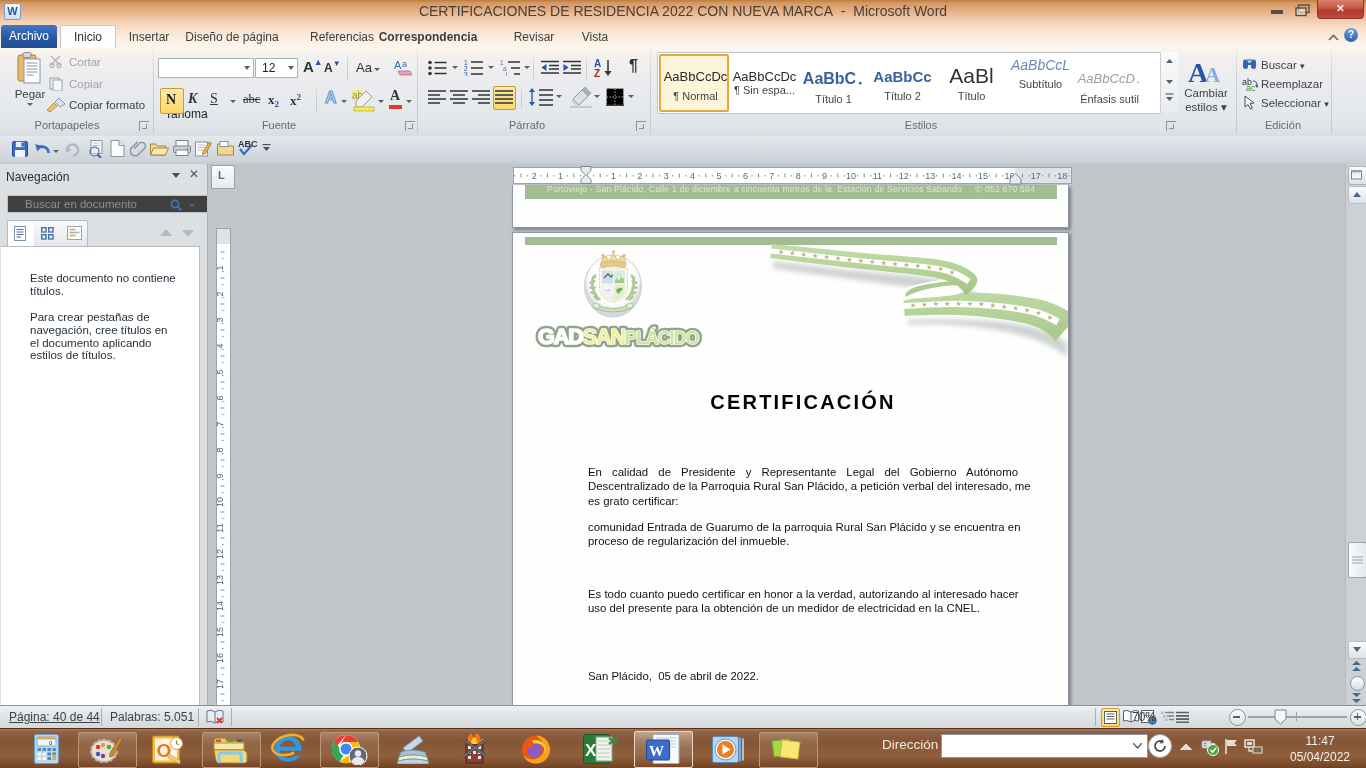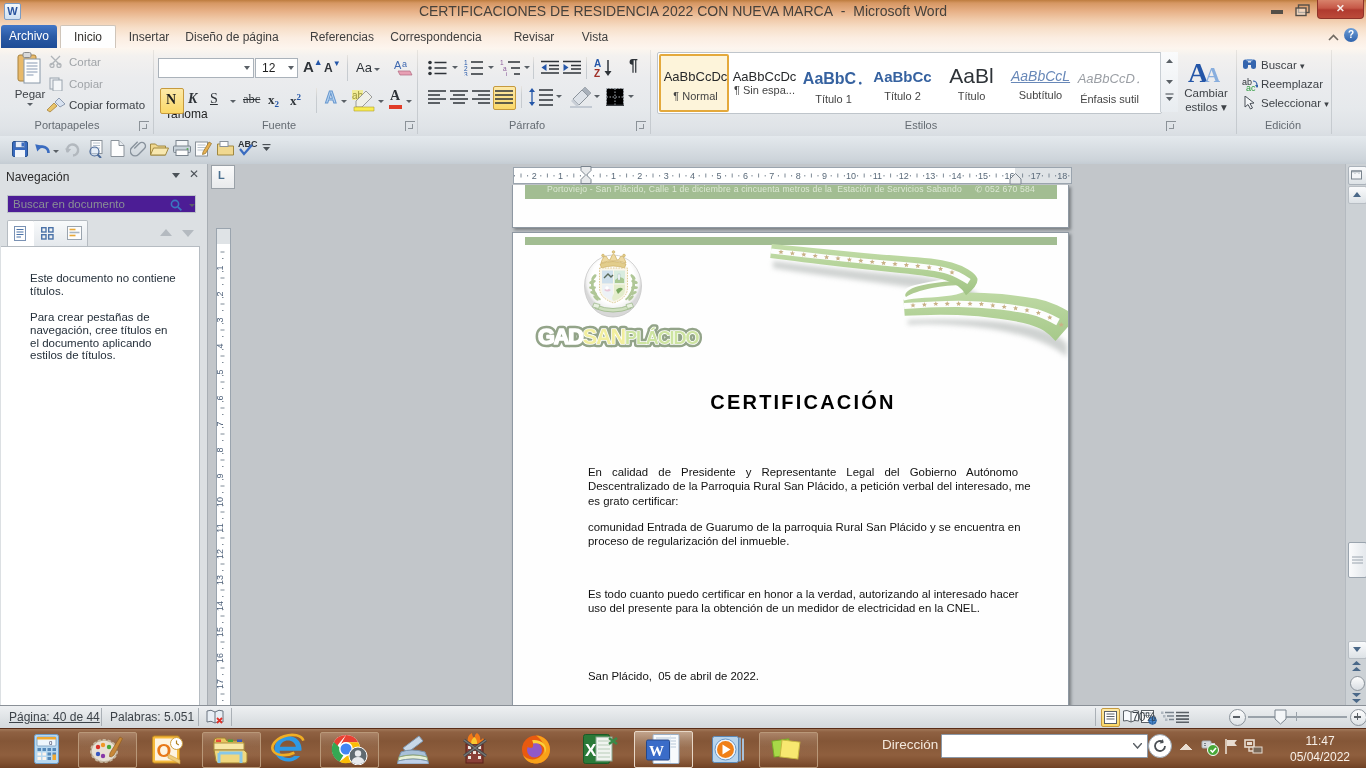--- a/index.html
+++ b/index.html
@@ -31,21 +31,21 @@
   .stylecell{top:57px;width:69px;height:52px;text-align:center;}
   .scd{font-size:13px;color:#26282a;letter-spacing:0;}
   .scl{font-size:11px;color:#444;}
   
   #qat{left:0;top:136px;width:1366px;height:28px;background:linear-gradient(#e4e9ed,#cdd4da 85%,#c4ccd3);border-bottom:1px solid #aab2ba;}
   
   #main{left:0;top:164px;width:1366px;height:541px;background:#c2c6ca;}
   
   #navpane{left:0;top:0;width:207px;height:541px;background:#dce0e3;border-right:1px solid #a8aeb4;}
   #navtitle{left:6px;top:6px;font-size:12px;color:#2b2b2b;}
-  #navsearch{left:7px;top:31px;width:182px;height:16px;background:#4c1d95;border:1px solid #bcc2c8;font-size:11.5px;color:#8a9095;line-height:16px;padding-left:5px;}
+  #navsearch{left:7px;top:31px;width:182px;height:16px;background:#404040;border:1px solid #bcc2c8;font-size:11.5px;color:#8a9095;line-height:16px;padding-left:17px;}
   #navcontent{left:1px;top:82px;width:198px;height:458px;background:#fff;border:1px solid #b6bcc2;border-left:none;}
   .navtext{font-size:11.5px;color:#25303b;line-height:12.8px;}
   
   #lbox{left:211px;top:165px;width:22px;height:22px;background:linear-gradient(#fbfbfb,#e8eaec);border:1px solid #9aa1a8;}
   #hruler{left:513px;top:167px;width:557px;height:15px;background:#fff;border:1px solid #9aa4ae;}
   #vruler{left:216px;top:228px;width:13px;height:477px;}
   
   #scroll{left:1345px;top:164px;width:21px;height:541px;background:#ccd1d5;border-left:1px solid #b4bac0;}
   
   #status{left:0;top:705px;width:1366px;height:23px;background:linear-gradient(#eef0f2,#dde1e4 60%,#d3d8dc);border-top:1px solid #8a9097;font-size:12px;color:#3c4248;}
@@ -68,21 +68,21 @@
 <div class="abs" id="btn-rest"><svg width="15" height="13">
       <rect x="3.5" y="1" width="10.5" height="7.5" fill="none" stroke="#544e47" stroke-width="1.4"></rect>
       <rect x="1" y="4" width="10" height="7.5" fill="rgba(253,244,234,0.55)" stroke="#544e47" stroke-width="1.4"></rect>
     </svg></div>
 <div class="abs" id="btn-close">✕</div>
 <div class="abs" id="tab-archivo">Archivo</div>
 <div class="abs" id="tab-inicio">Inicio</div>
 <div class="abs tab" style="left:118px;width:62px;">Insertar</div>
 <div class="abs tab" style="left:182px;width:100px;">Diseño de página</div>
 <div class="abs tab" style="left:300px;width:84px;">Referencias</div>
-<div class="abs tab" style="left:384px;width:104px;">Correspondencia</div>
+<div class="abs tab" style="left:376px;width:104px;font-weight:bold;">Correspondencia</div>
 <div class="abs tab" style="left:504px;width:60px;">Revisar</div>
 <div class="abs tab" style="left:570px;width:50px;">Vista</div>
 <svg class="abs" style="left:1327px;top:33px;" width="13" height="9">
     <path d="M2 7 L6.5 2.5 L11 7" fill="none" stroke="#6f6961" stroke-width="1.6"></path>
   </svg>
 <div class="abs" style="left:1344px;top:28px;width:14px;height:14px;border-radius:50%;background:linear-gradient(#6f9fd8,#2f63ad);color:#fff;font-weight:bold;font-size:10px;text-align:center;line-height:14px;">?</div>
 
 <div class="abs" id="ribbon"></div>
 <div class="abs" id="ribbon-content" style="left:0;top:0;width:1366px;height:136px;">
 
@@ -281,21 +281,21 @@
     </div>
   <div class="abs stylecell" style="left:868px;">
       <div class="scd" style="margin-top:11px;font-size:15px;font-weight:bold;color:#3662a0;">AaBbCc</div>
       <div class="scl" style="margin-top:5px;">Título 2</div>
     </div>
   <div class="abs stylecell" style="left:937px;">
       <div class="scd" style="margin-top:7px;font-size:21px;color:#2e3338;">AaBl</div>
       <div class="scl" style="margin-top:2px;">Título</div>
     </div>
   <div class="abs stylecell" style="left:1006px;">
-      <div class="scd" style="margin-top:11px;font-size:14px;font-style:italic;color:#6888b8;text-decoration:underline;">AaBbCcL</div>
+      <div class="scd" style="font-size:14px;font-style:italic;color:#6888b8;">AaBbCcL</div>
       <div class="scl" style="margin-top:5px;">Subtítulo</div>
     </div>
   <div class="abs stylecell" style="left:1075px;">
       <div class="scd" style="margin-top:12px;font-style:italic;color:#9a9ea4;">AaBbCcD․</div>
       <div class="scl" style="margin-top:6px;">Énfasis sutil</div>
     </div>
   <div class="abs" style="left:1160px;top:52px;width:17px;height:60px;border-left:1px solid #c8ced4;background:linear-gradient(#fafbfc,#e8ecf0);">
     <div style="position:absolute;left:5px;top:7px;" class="dna2up"></div>
     <svg style="position:absolute;left:3px;top:4px;" width="11" height="52">
         <path d="M2 7l3.5-4 3.5 4z" fill="#5a6066"></path>

